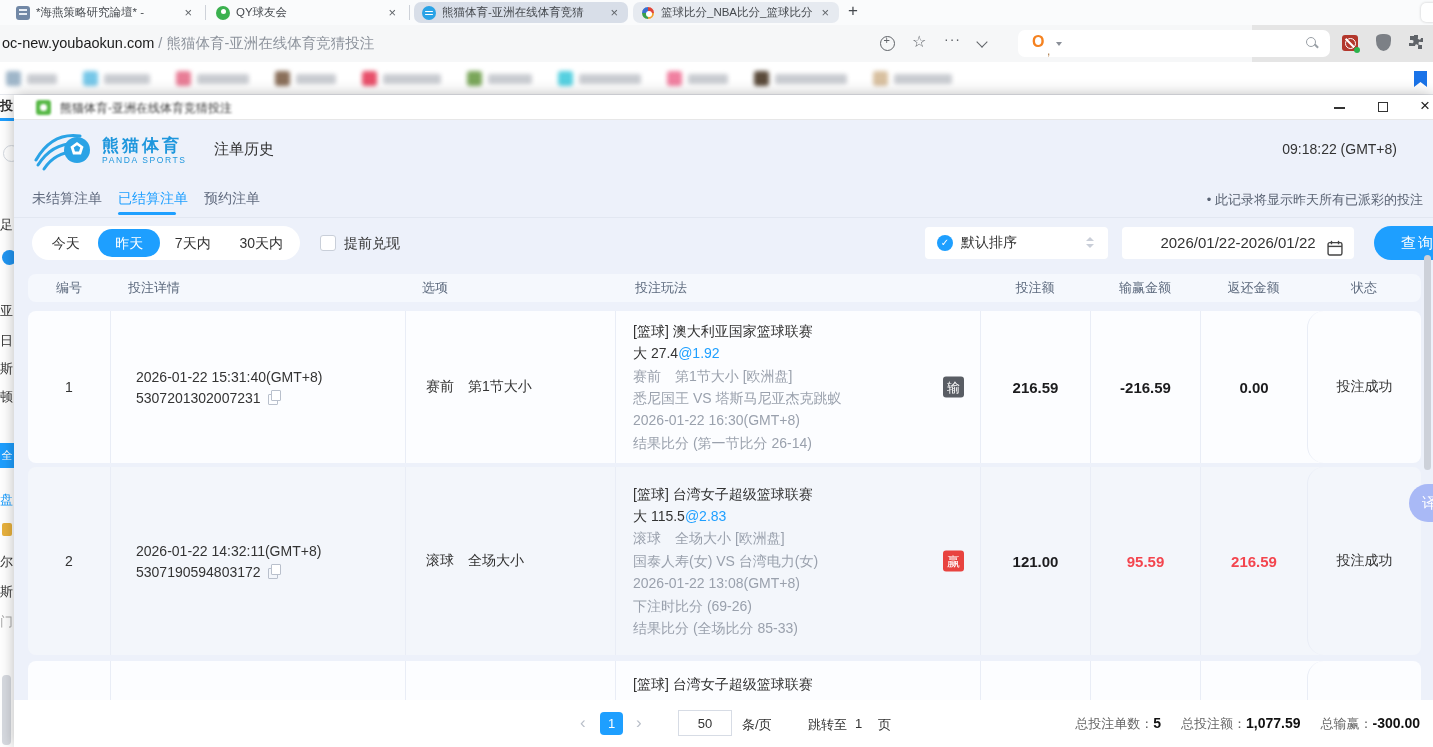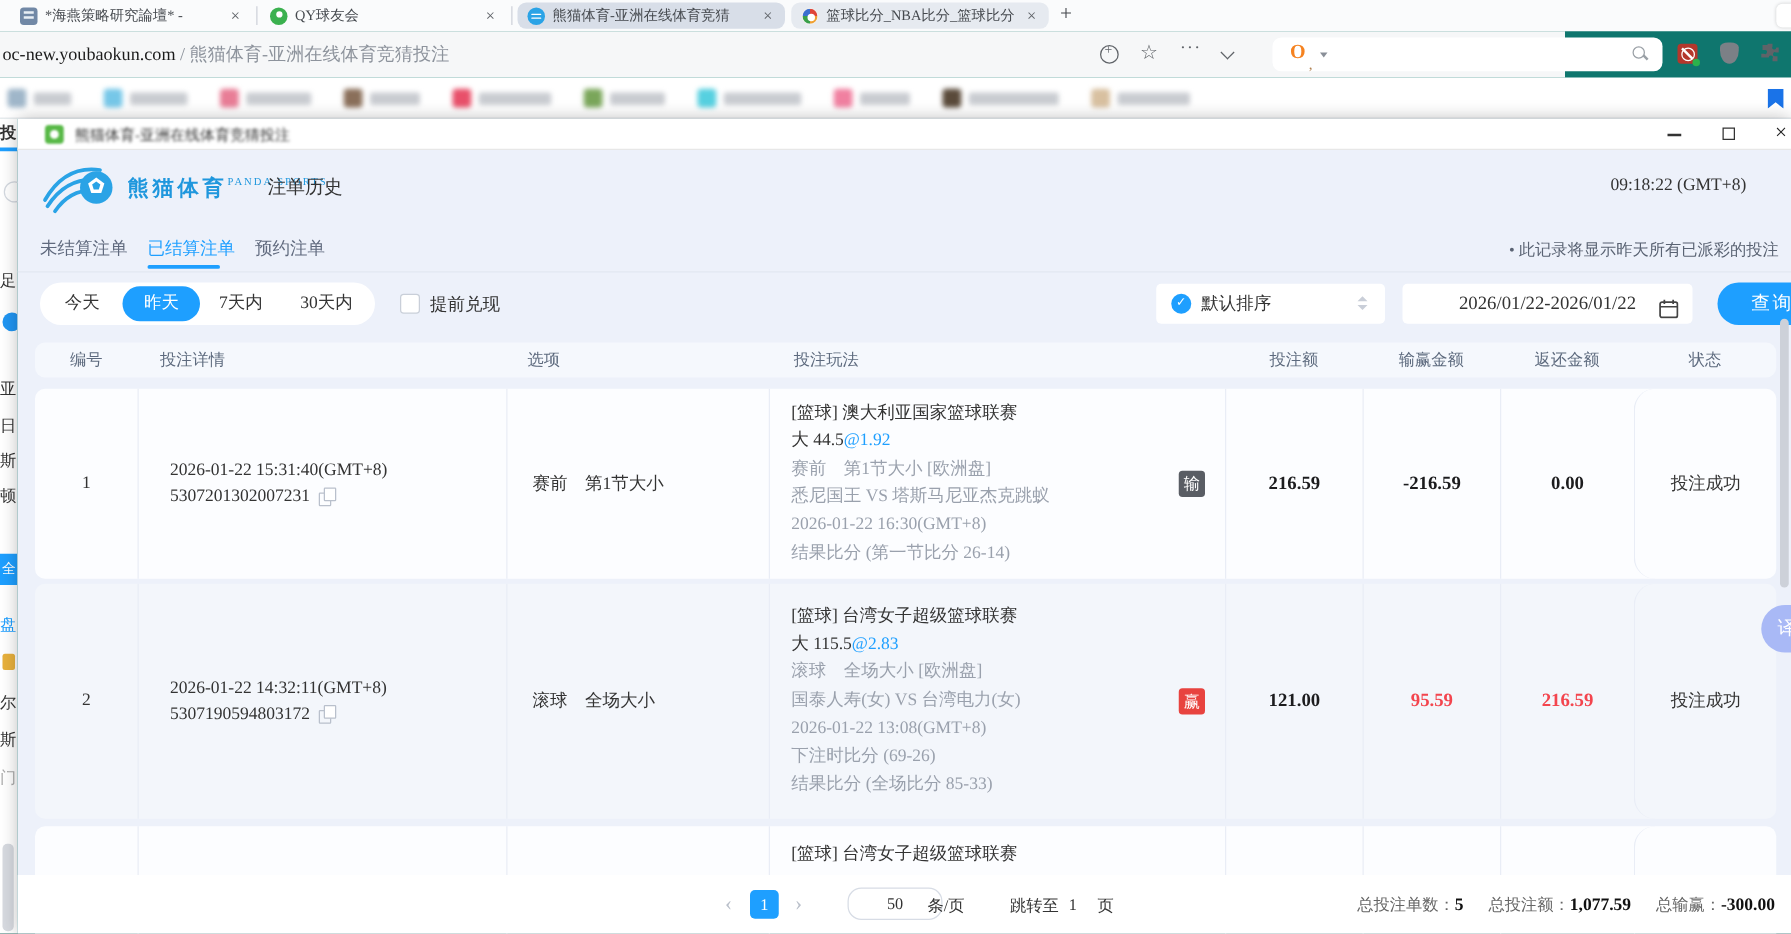--- a/index.html
+++ b/index.html
@@ -1,19 +1,19 @@
 <!DOCTYPE html>
 <html><head>
 <meta charset="utf-8">
 <style>
   * { margin:0; padding:0; box-sizing:border-box; }
   html,body { background:#888; }
   .canvas {
     position:relative; width:1433px; height:747px; overflow:hidden;
-    background:#0f766e; font-family:Liberation Serif, serif;
+    background:#e5e5e5; font-family:Liberation Sans, sans-serif;
     color:#333;
   }
   
   .tabbar { position:absolute; left:0; top:0; width:1433px; height:25px; background:#fafbfc; }
   .tab { position:absolute; top:0; height:25px; display:flex; align-items:center; padding:0 8px; }
   .tab-rect { top:2px; height:21px; border-radius:7px; }
   .tab-title { font-size:11.5px; color:#45494e; white-space:nowrap; overflow:hidden; flex:1; margin:0 6px; }
   .tab-close { font-size:13px; color:#5f6368; padding:0 2px; }
   .tab-sep { position:absolute; top:5px; width:1px; height:15px; background:#ced2d9; }
   .fav { width:14px; height:14px; flex:0 0 14px; border-radius:3px; position:relative; }
@@ -71,21 +71,21 @@
   .titlebar { position:absolute; left:0; top:0; width:1419px; height:25px; background:#fff; border-bottom:1px solid #e7e7e7; }
   .win-ico { position:absolute; left:22px; top:5px; width:15px; height:15px; background:#58b947; border-radius:3px; filter:blur(1px); }
   .win-ico::after { content:""; position:absolute; left:4px; top:4px; width:7px; height:7px; background:#fff; border-radius:50%; }
   .win-title { position:absolute; left:46px; top:5px; font-size:12px; color:#333; filter:blur(1.2px); white-space:nowrap; }
   .win-min { position:absolute; left:1320px; top:12px; width:11px; height:1.5px; background:#333; }
   .win-max { position:absolute; left:1364px; top:7px; width:10px; height:10px; border:1.3px solid #333; }
   .win-close { position:absolute; left:1406px; top:1px; font-size:17px; color:#222; }
   
   .appheader { position:absolute; left:0; top:25px; width:1419px; height:60px; }
   .logo { position:absolute; left:20px; top:10px; display:flex; align-items:center; gap:8px; }
-  .brand { display:flex; flex-direction:row; line-height:1.15; }
+  .brand { display:flex; flex-direction:column; line-height:1.15; }
   .brand-cn { font-size:17px; font-weight:bold; color:#1f97dd; letter-spacing:3px; }
   .brand-en { font-size:8.5px; color:#1f97dd; letter-spacing:1.6px; }
   .page-title { position:absolute; left:200px; top:20px; font-size:15px; color:#333; }
   .clock { position:absolute; right:36px; top:21px; font-size:14px; color:#333; }
   
   .navtabs { position:absolute; left:0; top:85px; width:1419px; height:38px; border-bottom:1px solid #e2e7f1; }
   .ntab { position:absolute; top:10px; font-size:14px; color:#606a7e; }
   .ntab.active { color:#1e9fff; }
   .ntab-underline { position:absolute; left:104px; top:32px; width:58px; height:3px; border-radius:2px; background:#1e9fff; }
   .notice { position:absolute; right:10px; top:11px; font-size:13px; color:#5a6373; }
@@ -137,21 +137,21 @@
   .badge.win { background:#e8433f; }
   .c-num { display:flex; align-items:center; justify-content:center; font-size:15px; font-weight:bold; color:#1c1c1e; }
   .c-num.red { color:#f3454e; }
   .c-status { display:flex; align-items:center; justify-content:center; font-size:14px; color:#333;border-radius:17px; }
   .row3 .c-sel { justify-content:flex-start; padding-top:12px; }
   
   .pfooter { position:absolute; left:0; top:605px; width:1419px; height:47px; background:#fff; z-index:5; }
   .pg-prev { position:absolute; left:566px; top:13px; font-size:17px; color:#b9bfc9; }
   .pg-cur { position:absolute; left:586px; top:12px; width:23px; height:23px; background:#1e9fff; border-radius:4px; color:#fff; font-size:13px; text-align:center; line-height:23px; }
   .pg-next { position:absolute; left:622px; top:13px; font-size:17px; color:#b9bfc9; }
-  .pg-size { position:absolute; left:664px; top:10px; width:76px; height:26px; border:1px solid #d7dce5; border-radius:11px; text-align:center; font-size:13px; color:#333; background:#fff; font-family:inherit; }
+  .pg-size { position:absolute; left:664px; top:10px; width:54px; height:26px; border:1px solid #d7dce5; border-radius:0; text-align:center; font-size:13px; color:#333; background:#fff; font-family:inherit; }
   .pg-unit { position:absolute; left:728px; top:16px; font-size:13px; color:#333; }
   .pg-jump { position:absolute; left:794px; top:16px; font-size:13px; color:#333; }
   .pg-jpage { position:absolute; left:841px; top:16px; font-size:13px; color:#333; }
   .pg-yei { position:absolute; left:864px; top:16px; font-size:13px; color:#333; }
   .totals { position:absolute; right:13px; top:15px; display:flex; gap:20px; font-size:13px; color:#666; align-items:center; }
   .totals b { font-size:14px; color:#111; }
   
   .scrollthumb { position:absolute; left:1410px; top:160px; width:7px; height:215px; background:#cdd1d9; border-radius:4px; z-index:6; }
   .transbtn { position:absolute; left:1395px; top:389px; width:46px; height:38px; background:#a9b9f6; border-radius:19px; color:#fff; font-size:15px; line-height:38px; padding-left:13px; z-index:6; }
 </style>
@@ -359,21 +359,21 @@
         <div class="c-detail">
           <span>2026-01-22 15:31:40(GMT+8)</span>
           <span class="idline">
               <span>5307201302007231</span>
               <span class="copy-ic"></span>
             </span>
         </div>
         <div class="c-play">赛前　第1节大小</div>
         <div class="c-sel">
           <div class="lg">[篮球] 澳大利亚国家篮球联赛</div>
-          <div class="pickline"><span>大 44.5</span><span class="odds">@1.92</span></div>
+          <div class="pickline"><span>大 27.4</span><span class="odds">@1.92</span></div>
           <div class="gy">赛前　第1节大小 [欧洲盘]</div>
           <div class="gy">悉尼国王 VS 塔斯马尼亚杰克跳蚁</div>
           <div class="gy">2026-01-22 16:30(GMT+8)</div>
           <div class="gy">结果比分 (第一节比分 26-14)</div>
           <span class="badge lose">输</span>
         </div>
         <div class="c-num">216.59</div>
         <div class="c-num">-216.59</div>
         <div class="c-num">0.00</div>
         <div class="c-status">投注成功</div>

